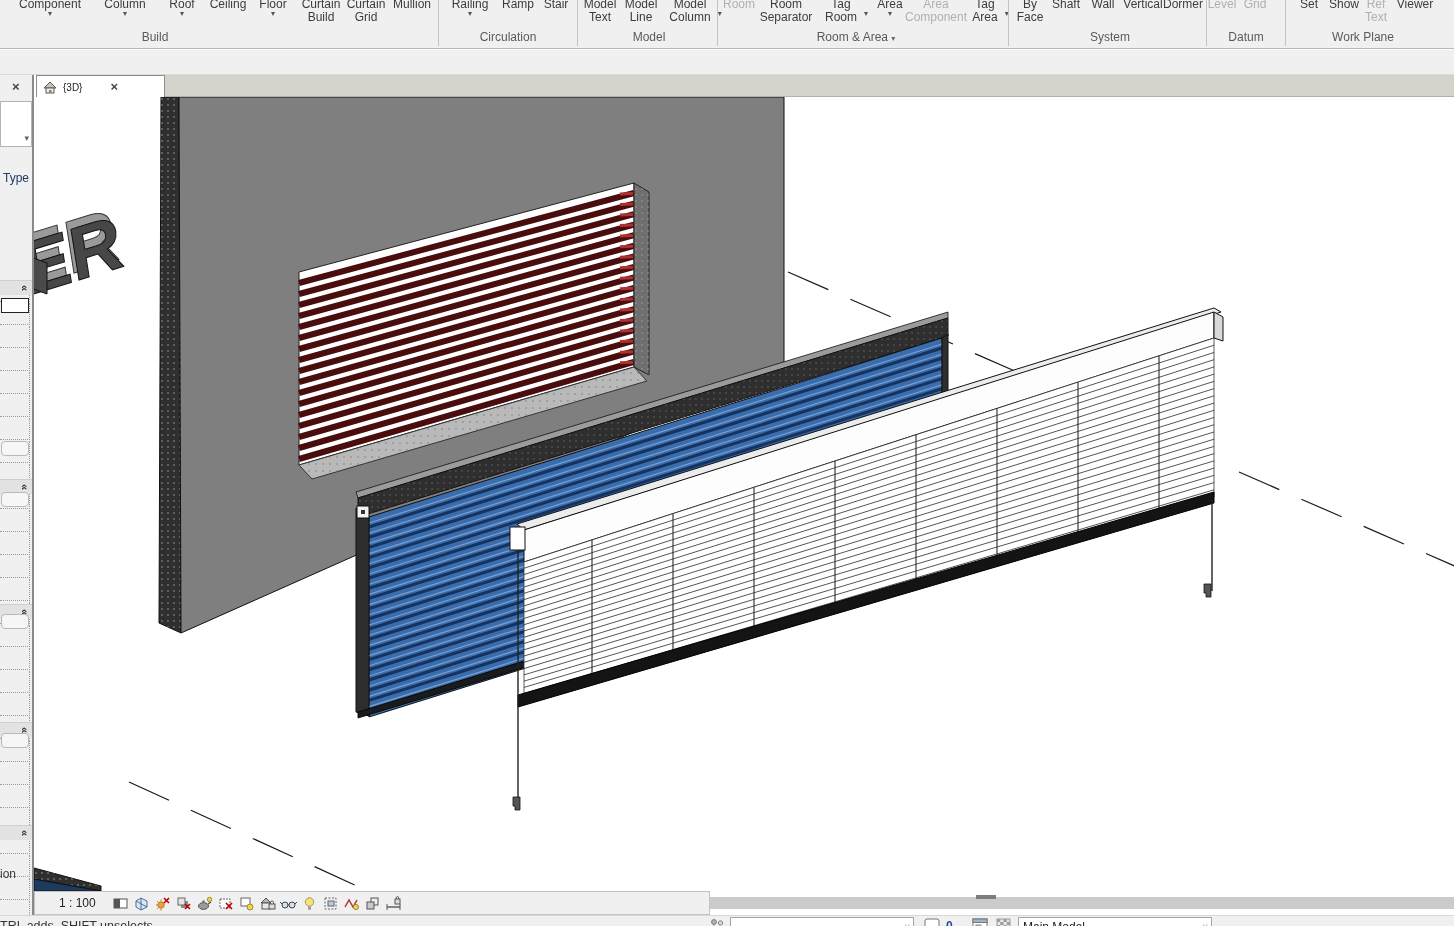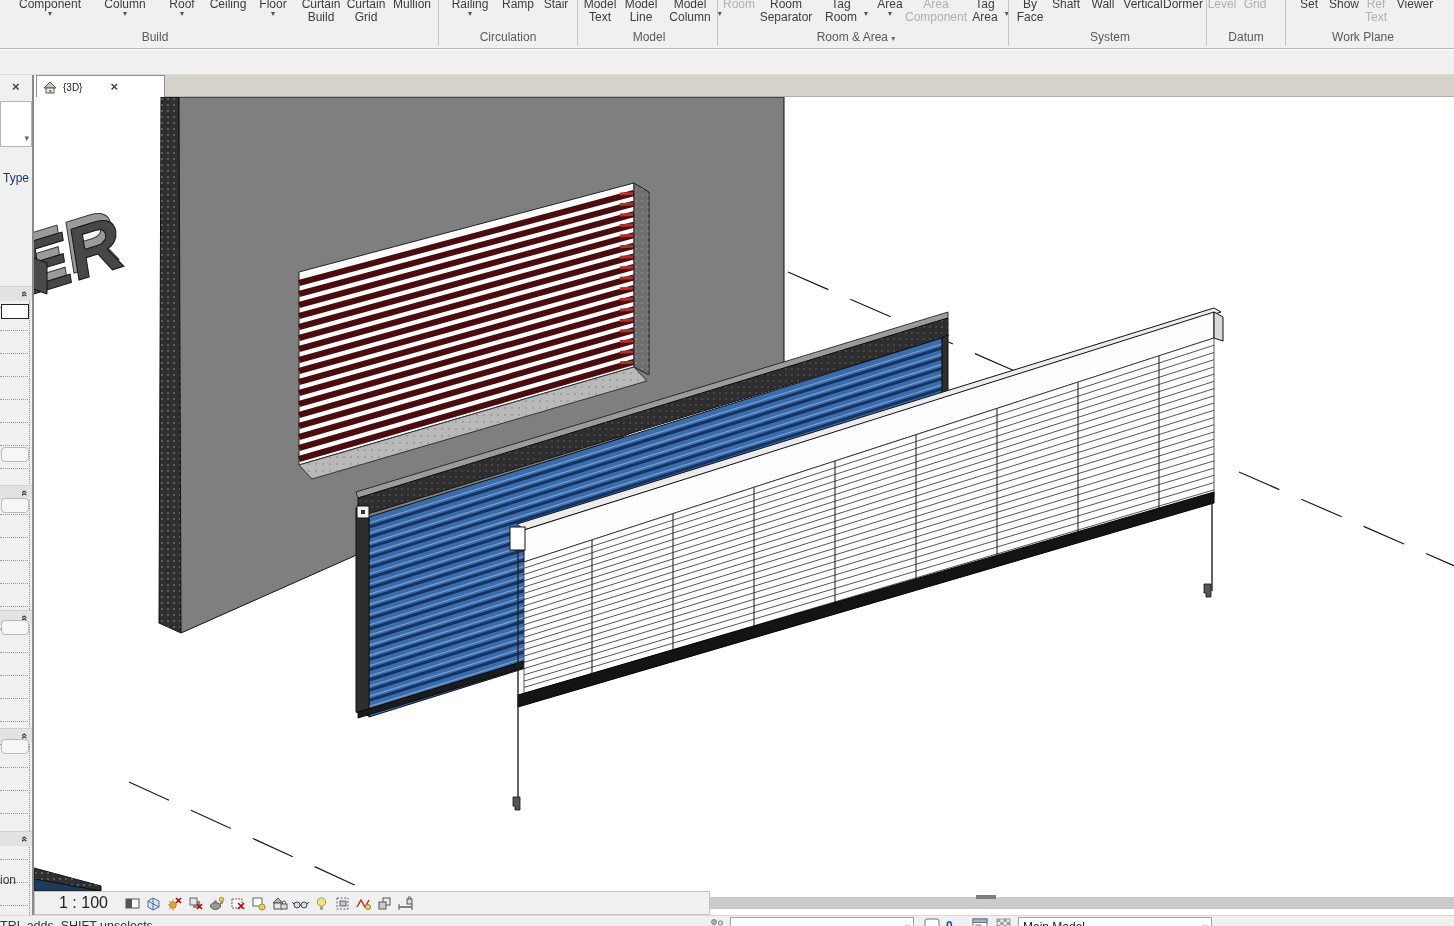--- a/index.html
+++ b/index.html
@@ -24,34 +24,34 @@
   #viewtab .ttl{font-size:10px;color:#222;}
   .xbtn{font-size:13px;color:#444;font-weight:bold;line-height:12px;cursor:default;}
   #viewtab .xbtn{margin-left:22px;}
 
   
   #propstrip{position:absolute;left:0;top:75px;width:34px;height:851px;background:#f0f0f0;border-right:2px solid #8a8a8a;overflow:hidden;}
   #prop-close{position:absolute;left:12px;top:6px;}
   #prop-combo{position:absolute;left:0px;top:26px;width:32px;height:46px;background:#fff;border:1px solid #b5b5b5;}
   #prop-combo .cmb-ar{position:absolute;right:2px;bottom:3px;font-size:9px;color:#666;}
   #edit-type{position:absolute;right:3px;top:96px;font-size:12px;color:#1f3864;}
-  #pgrid{position:absolute;left:0;top:130px;width:52px;height:700px;text-decoration:underline;}
+  #pgrid{position:absolute;left:0;top:124px;width:52px;height:700px;text-decoration:underline;}
   .phead{position:absolute;left:0;width:32px;height:15px;background:#e2e2e2;border-top:1px solid #cfcfcf;}
   .phead .chev{position:absolute;right:4px;top:1px;display:inline-block;transform:rotate(90deg);font-size:11px;color:#333;font-weight:bold;}
   .pcell{position:absolute;left:1px;width:28px;height:15px;background:#fff;border:1px solid #222;}
   .pcell.rnd{border:1px solid #b9b9b9;border-radius:4px;background:#f6f6f6;}
   .pclip{position:absolute;font-size:12px;color:#3a3a3a;}
 
   
   #viewport{position:absolute;left:34px;top:97px;width:1420px;height:794px;background:#fff;overflow:hidden;}
   #scene{position:absolute;left:0;top:0;}
 
   
   #vcb{position:absolute;left:34px;top:891px;width:676px;height:24px;background:#f0f0f0;border:1px solid #c2c2c2;display:flex;align-items:center;}
-  #vcb .scale{font-size:16px;color:#222;margin-left:24px;margin-right:14px;}
+  #vcb .scale{font-size:12px;color:#222;margin-left:24px;margin-right:14px;}
   .vcbi{width:21px;height:18px;display:flex;align-items:center;justify-content:center;}
   #scrollzone{position:absolute;left:710px;top:891px;width:744px;height:24px;background:#fff;}
   #scrolltrack{position:absolute;left:0;top:6px;width:744px;height:12px;background:#cbcbcb;}
   #scrollthumb{position:absolute;left:266px;top:4px;width:20px;height:4px;background:#7d7d7d;}
   #statusbar{position:absolute;left:0;top:915px;width:1454px;height:22px;background:#f0f0f0;border-top:1px solid #d8d8d8;font-size:12px;color:#333;}
   #hint{position:absolute;left:-9px;top:3px;white-space:nowrap;font-size:12.5px;}
   .sb-ico{position:absolute;top:2px;}
   .combo{position:absolute;top:1px;height:18px;background:#fff;border:1px solid #a5a5a5;font-size:12px;color:#222;padding:1px 4px;}
   .combo .cv{display:inline-block;margin-top:1px;}
   .combo .cmb-ar{position:absolute;right:3px;top:4px;font-size:9px;color:#888;}

